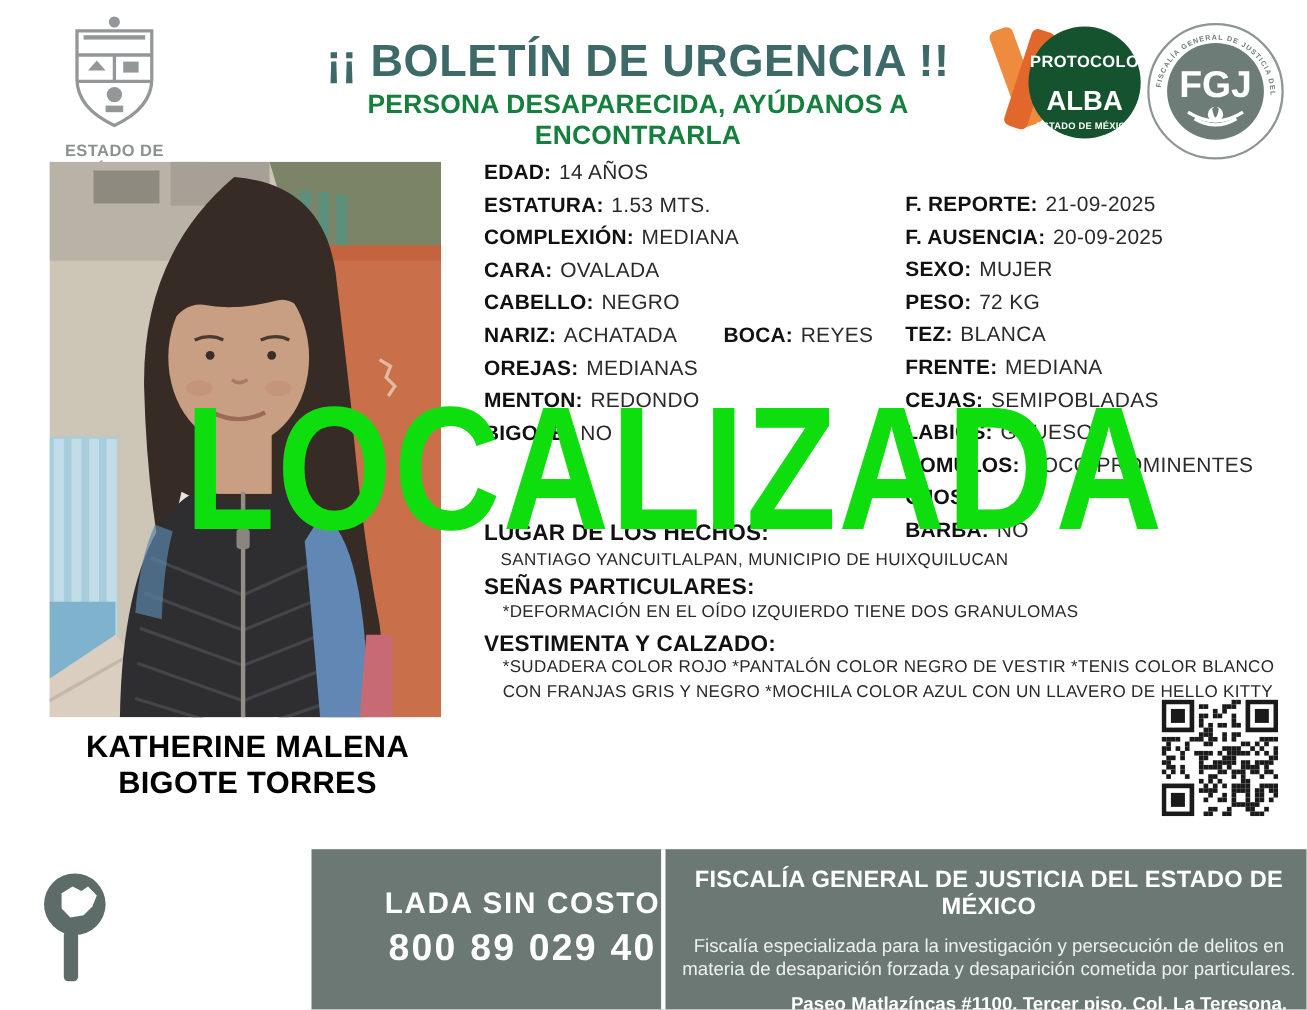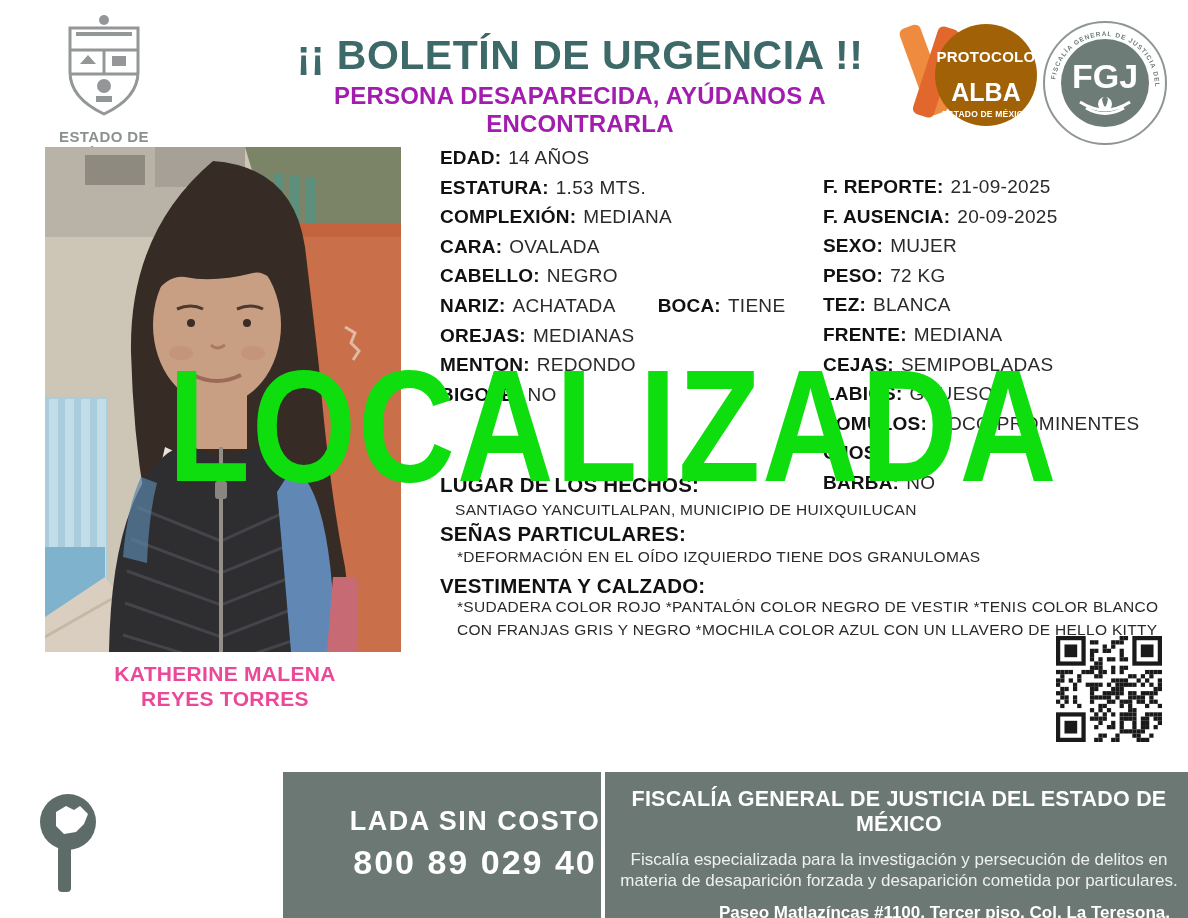--- a/index.html
+++ b/index.html
@@ -3,27 +3,27 @@
 <meta charset="utf-8">
 <style>
   html,body{margin:0;padding:0;background:#fff;}
   .canvas{position:relative;width:1188px;height:918px;background:#fff;overflow:hidden;
           font-family:"Liberation Sans",sans-serif;color:#1c1c1c;}
   
   .coat{position:absolute;left:34px;top:12px;width:140px;text-align:center;}
   .coat-label{font-size:15px;font-weight:bold;color:#8b9091;letter-spacing:.4px;margin-top:4px;}
   .title-block{position:absolute;left:240px;top:34px;width:680px;text-align:center;}
   .title-main{font-size:41px;font-weight:800;color:#3d6a68;letter-spacing:.5px;line-height:1.05;}
-  .title-sub{font-size:24px;font-weight:bold;color:#a21caf;margin-top:5px;letter-spacing:.2px;}
+  .title-sub{font-size:24px;font-weight:bold;color:#15803d;margin-top:5px;letter-spacing:.2px;}
   .alba{position:absolute;left:903px;top:18px;width:134px;height:114px;}
   .alba-ribbon1,.alba-ribbon2{position:absolute;background:#e2672c;border-radius:6px;}
   .alba-ribbon1{width:22px;height:92px;left:22px;top:8px;transform:rotate(18deg);}
   .alba-ribbon2{width:22px;height:92px;left:10px;top:6px;transform:rotate(-20deg);background:#ef8b3f;}
   .alba-circle{position:absolute;right:0;top:6px;width:102px;height:102px;border-radius:50%;
-               background:#a16207;color:#fff;text-align:center;}
+               background:#14532d;color:#fff;text-align:center;}
   .alba-l1{font-size:15px;font-weight:bold;margin-top:24px;letter-spacing:.3px;}
   .alba-l2{font-size:25px;font-weight:800;line-height:1;margin-top:15px;}
   .alba-l3{font-size:8.5px;font-weight:bold;margin-top:4px;letter-spacing:.2px;}
   .fgj{position:absolute;left:1042px;top:20px;width:126px;height:126px;}
   
   .photo{position:absolute;left:45px;top:147px;width:356px;height:505px;}
   
   .col{position:absolute;}
   .col-left{left:440px;top:147px;width:390px;}
   .col-right{left:823px;top:176px;width:360px;}
@@ -39,21 +39,21 @@
   .senas-v{position:absolute;left:457px;top:548px;}
   .vest-h{position:absolute;left:440px;top:574px;}
   .vest-v1{position:absolute;left:457px;top:598px;}
   .vest-v2{position:absolute;left:457px;top:621px;}
   
   .watermark{position:absolute;left:168px;top:346px;z-index:30;color:#0edd0e;
              font-size:160px;font-weight:800;letter-spacing:2px;line-height:1;
              transform:scaleX(.84);transform-origin:left top;white-space:nowrap;}
   
   .name-block{position:absolute;left:25px;top:662px;width:400px;text-align:center;
-              font-size:21px;font-weight:800;color:#ec4899;line-height:1.18;letter-spacing:.3px;}
+              font-size:28px;font-weight:800;color:#000000;line-height:1.18;letter-spacing:.3px;}
   .qr{position:absolute;left:1056px;top:636px;width:106px;height:106px;background:#fff;}
   
   .footer-dark{position:absolute;left:283px;top:772px;width:905px;height:146px;background:#6b7873;}
   .footer-divider{position:absolute;left:601px;top:772px;width:4px;height:146px;background:#fff;}
   .lada-wrap{position:absolute;left:283px;top:772px;width:384px;height:146px;color:#fff;text-align:center;}
   .lada-label{font-size:27px;font-weight:800;letter-spacing:1.5px;margin-top:34px;}
   .lada-number{font-size:34px;font-weight:700;letter-spacing:2px;margin-top:6px;}
   .fisc-wrap{position:absolute;left:610px;top:772px;width:578px;height:146px;color:#fff;}
   .fisc-title{font-size:21.5px;font-weight:800;text-align:center;margin-top:15px;letter-spacing:.2px;}
   .fisc-desc{font-size:17px;color:#eef1ef;text-align:center;margin-top:12px;line-height:1.25;}
@@ -205,21 +205,21 @@
     </div>
     <div class="frow">
       <span class="lab">CABELLO:</span>
       <span class="val">NEGRO</span>
     </div>
     <div class="frow">
       <span class="lab">NARIZ:</span>
       <span class="val">ACHATADA</span>
       <span class="pair2">
         <span class="lab">BOCA:</span>
-        <span class="val">TIENE</span>
+        <span class="val">REYES</span>
       </span>
     </div>
     <div class="frow">
       <span class="lab">OREJAS:</span>
       <span class="val">MEDIANAS</span>
     </div>
     <div class="frow">
       <span class="lab">MENTON:</span>
       <span class="val">REDONDO</span>
     </div>
@@ -282,21 +282,21 @@
   <div class="small-val senas-v">*DEFORMACIÓN EN EL OÍDO IZQUIERDO TIENE DOS GRANULOMAS</div>
 
   <div class="sec-h vest-h">VESTIMENTA Y CALZADO:</div>
   <div class="small-val vest-v1">*SUDADERA COLOR ROJO *PANTALÓN COLOR NEGRO DE VESTIR *TENIS COLOR BLANCO</div>
   <div class="small-val vest-v2">CON FRANJAS GRIS Y NEGRO *MOCHILA COLOR AZUL CON UN LLAVERO DE HELLO KITTY</div>
 
   <div class="watermark">LOCALIZADA</div>
 
   <div class="name-block">
     <div>KATHERINE MALENA</div>
-    <div>REYES TORRES</div>
+    <div>BIGOTE TORRES</div>
   </div>
 
   <svg id="qr" class="qr" viewBox="0 0 100 100">
       <rect x="60" y="0" width="4" height="4" fill="#1a1a1a"></rect>
       <rect x="64" y="0" width="4" height="4" fill="#1a1a1a"></rect>
       <rect x="32" y="4" width="4" height="4" fill="#1a1a1a"></rect>
       <rect x="36" y="4" width="4" height="4" fill="#1a1a1a"></rect>
       <rect x="52" y="4" width="4" height="4" fill="#1a1a1a"></rect>
       <rect x="56" y="4" width="4" height="4" fill="#1a1a1a"></rect>
       <rect x="60" y="4" width="4" height="4" fill="#1a1a1a"></rect>

